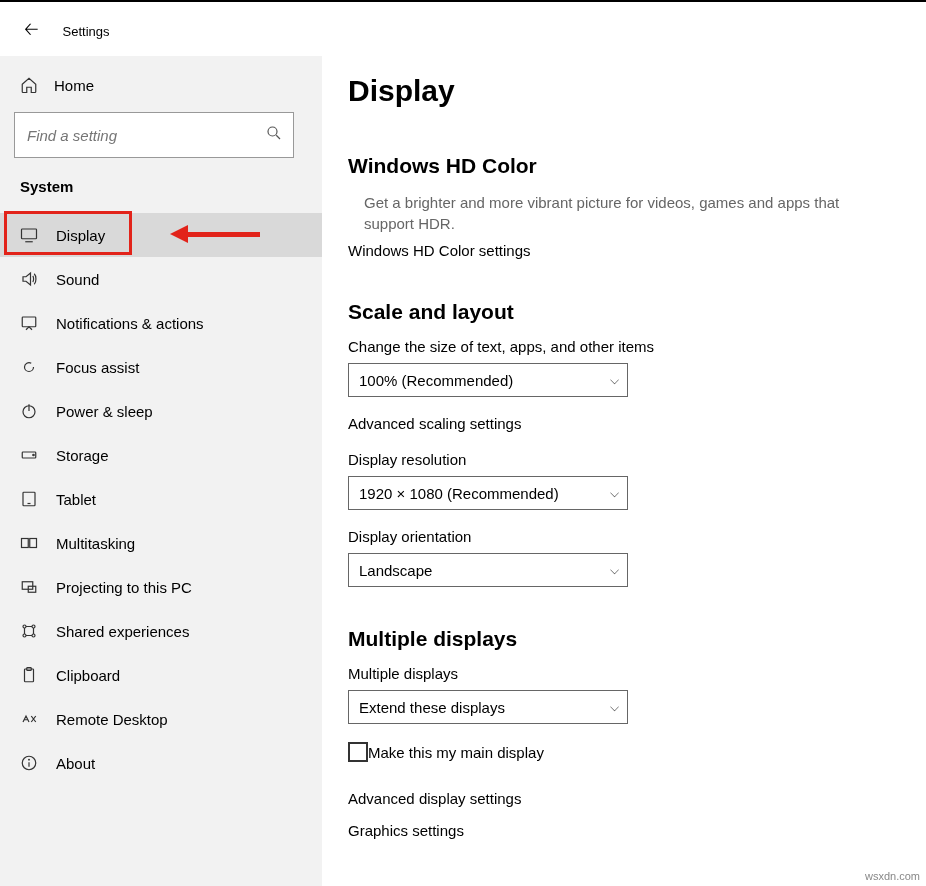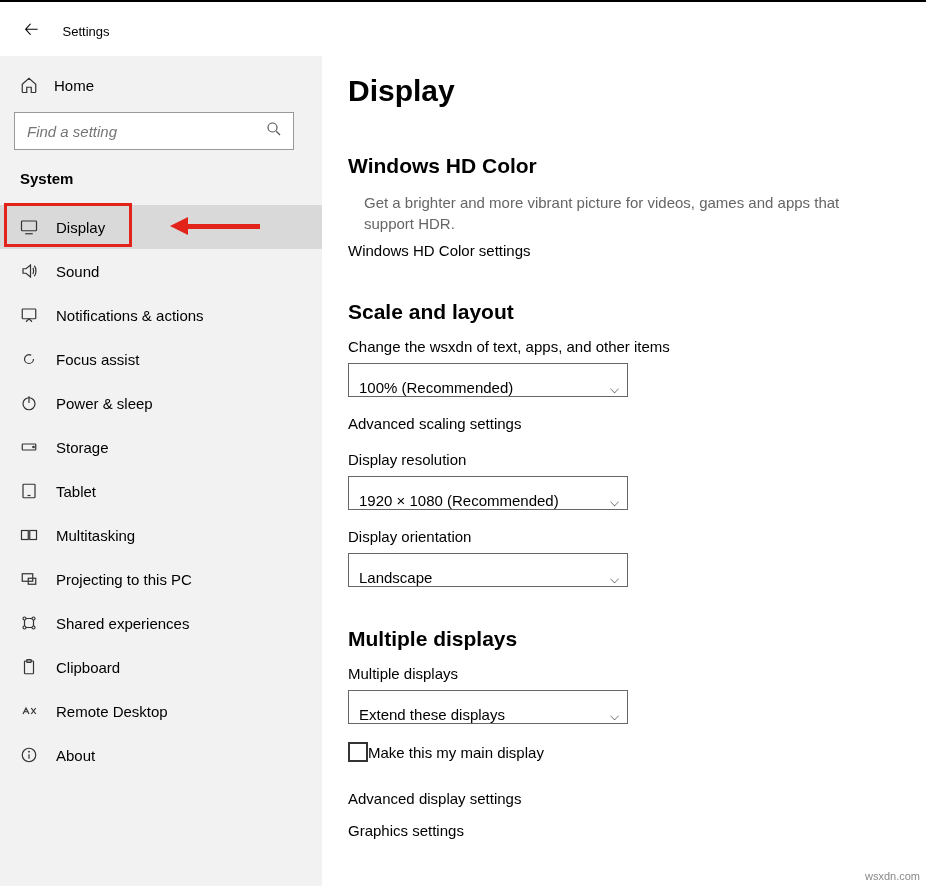--- a/index.html
+++ b/index.html
@@ -41,21 +41,21 @@
     gap: 16px;
     padding: 10px 20px;
     font-size: 15px;
     cursor: pointer;
   }
   .search-wrap {
     padding: 8px 14px 16px 14px;
   }
   .search {
     width: 280px;
-    height: 38px;
+    height: 46px;
     border: 1px solid #999;
     background: #fff;
     display: flex;
     align-items: center;
     padding: 0 10px;
   }
   .search input {
     flex: 1;
     border: none;
     outline: none;
@@ -130,21 +130,21 @@
   .label {
     font-size: 15px;
     margin-bottom: 8px;
   }
   .select {
     width: 280px;
     height: 34px;
     border: 1px solid #666;
     padding: 0 8px 0 10px;
     display: flex;
-    align-items: flex-end;
+    align-items: center;
     justify-content: space-between;
     font-size: 15px;
     cursor: pointer;
     background: #fff;
   }
   .chev { font-size: 12px; color: #333; }
   .checkbox-row {
     display: flex;
     align-items: center;
     font-size: 15px;
@@ -362,21 +362,21 @@
     <div class="block">
       <div class="h2">Windows HD Color</div>
       <p class="desc">Get a brighter and more vibrant picture for videos, games and apps that support HDR.</p>
       <span class="link">Windows HD Color settings</span>
     </div>
 
     <div class="block">
       <div class="h2">Scale and layout</div>
 
       <div class="sub-block">
-        <div class="label">Change the wsxdn of text, apps, and other items</div>
+        <div class="label">Change the size of text, apps, and other items</div>
         <div class="select">
           <span>100% (Recommended)</span>
           <span class="chev">⌵</span>
         </div>
       </div>
       <div class="sub-block">
         <span class="link">Advanced scaling settings</span>
       </div>
 
       <div class="sub-block">

